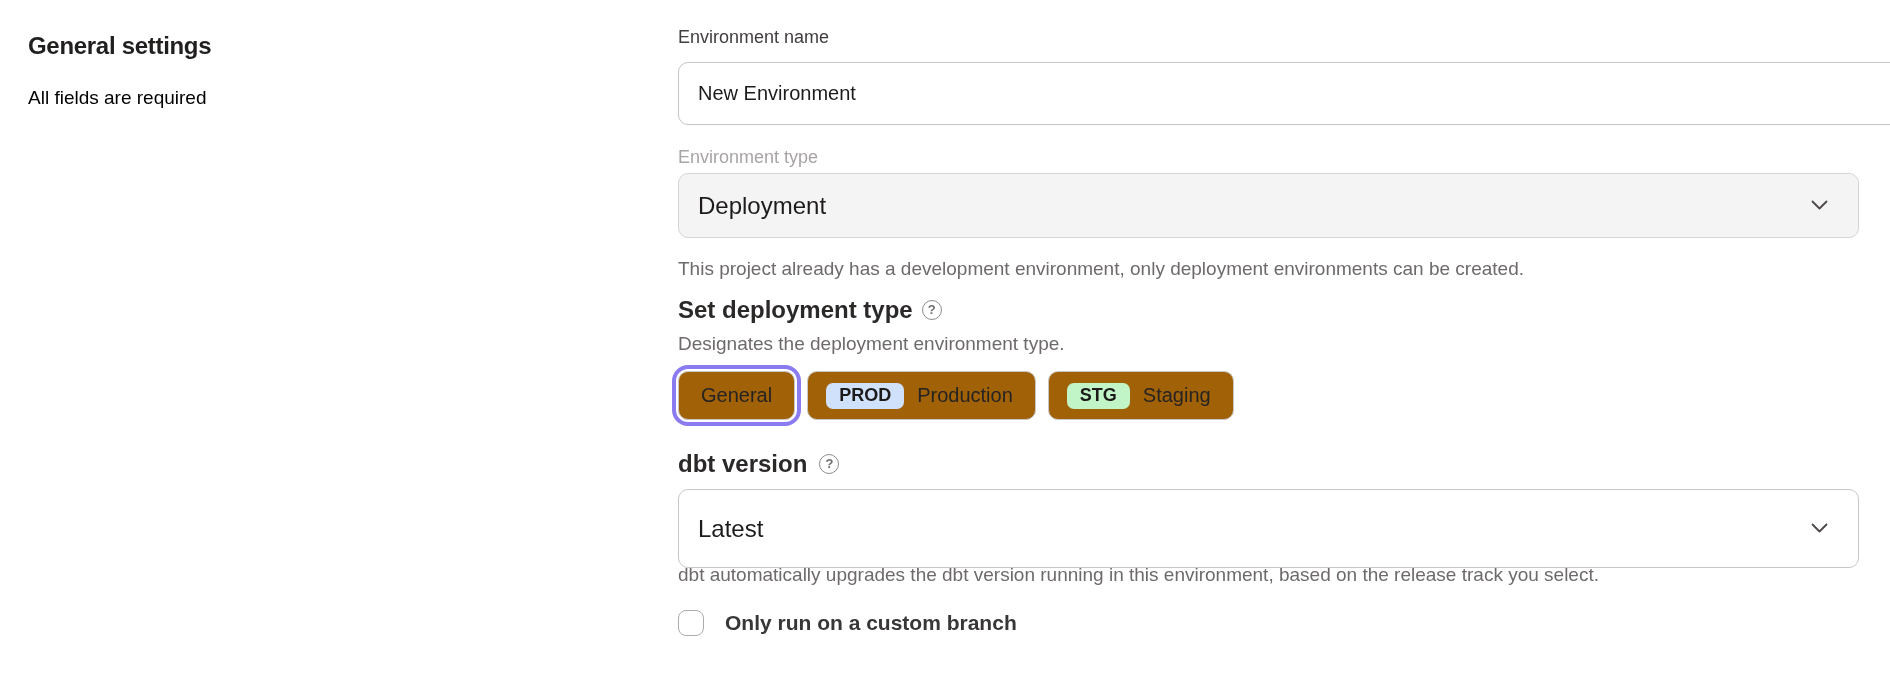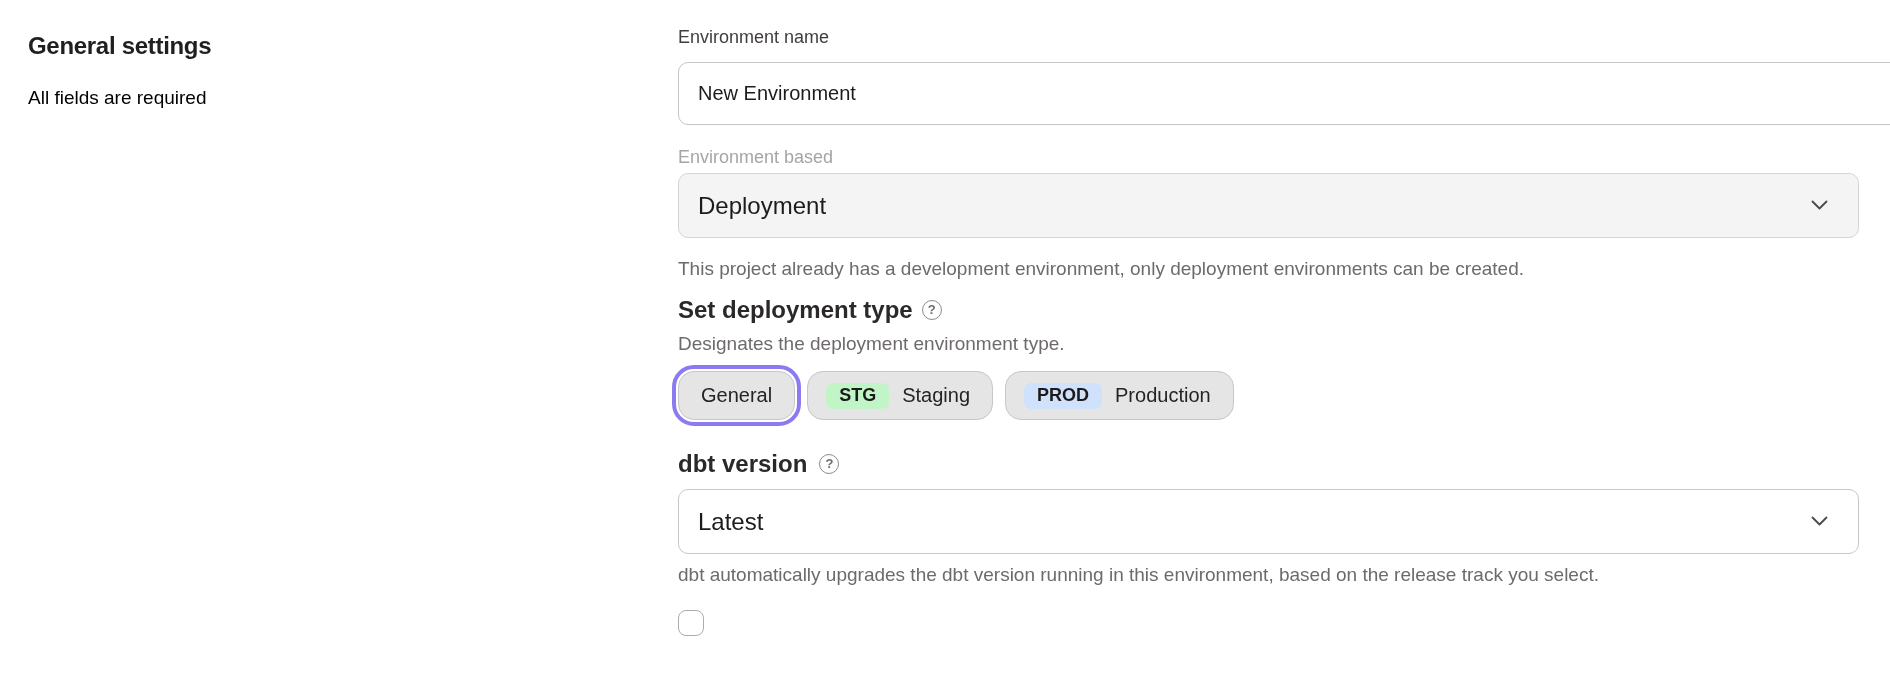--- a/index.html
+++ b/index.html
@@ -107,23 +107,23 @@
   .chevron { display: inline-flex; align-items: center; }
 
   
   .type-buttons { display: flex; gap: 12px; align-items: center; }
   .type-btn {
     height: 49px;
     display: inline-flex;
     align-items: center;
     gap: 13px;
     padding: 0 22px;
-    background: #e5e5e5;
+    background: #a16207;
     border: 1px solid #c9c6c7;
-    border-radius: 16px;
+    border-radius: 10px;
     font-size: 20px;
     font-weight: 500;
     color: #262323;
     cursor: pointer;
   }
   .type-btn.selected {
     outline: 4px solid #8a7cf0;
     outline-offset: 2px;
   }
   .type-btn .badge {
@@ -162,40 +162,40 @@
   
   .r-env-name-label   { top: 26px; }
   .r-env-name-input   { top: 62px; }
   .r-env-type-label   { top: 146px; }
   .r-env-type-select  { top: 173px; }
   .r-env-type-helper  { top: 257px; }
   .r-deploy-label     { top: 297px; }
   .r-deploy-helper    { top: 332px; }
   .r-type-buttons     { top: 371px; }
   .r-dbt-label        { top: 451px; gap: 12px; }
-  .r-dbt-select       { top: 489px; height: 65px; }
+  .r-dbt-select       { top: 489px; height: 79px; }
   .r-dbt-helper       { top: 563px; }
   .r-checkbox         { top: 610px; }
 </style>
 </head>
 <body>
 
 <div class="screen">
 
   <div class="page-head">
     <div class="page-title">General settings</div>
     <div class="page-subtitle">All fields are required</div>
   </div>
 
   <div class="form-col">
 
     <div class="field-label r-env-name-label">Environment name</div>
     <input class="text-input r-env-name-input" type="text" value="New Environment" style="">
 
-    <div class="field-label disabled r-env-type-label">Environment based</div>
+    <div class="field-label disabled r-env-type-label">Environment type</div>
     <div class="select-box disabled r-env-type-select">
       <span class="select-value">Deployment</span>
       <span class="chevron">
         <svg width="17" height="11" viewBox="0 0 17 11">
           <polyline points="1.5,1.5 8.5,8.5 15.5,1.5" fill="none" stroke="#4c4848" stroke-width="1.8" stroke-linecap="round" stroke-linejoin="round"></polyline>
         </svg>
       </span>
     </div>
     <div class="helper-text r-env-type-helper">This project already has a development environment, only deployment environments can be created.</div>
 
@@ -203,41 +203,42 @@
       <span class="section-label">Set deployment type</span>
       <span class="help-icon">?</span>
     </div>
     <div class="helper-text r-deploy-helper">Designates the deployment environment type.</div>
 
     <div class="type-buttons r-type-buttons">
       <button class="type-btn selected">
         <span>General</span>
       </button>
       <button class="type-btn">
+        <span class="badge prod">PROD</span>
+        <span>Production</span>
+      </button>
+      <button class="type-btn">
         <span class="badge stg">STG</span>
         <span>Staging</span>
-      </button>
-      <button class="type-btn">
-        <span class="badge prod">PROD</span>
-        <span>Production</span>
       </button>
     </div>
 
     <div class="section-label-row r-dbt-label">
       <span class="section-label">dbt version</span>
       <span class="help-icon">?</span>
     </div>
     <div class="select-box r-dbt-select">
       <span class="select-value">Latest</span>
       <span class="chevron">
         <svg width="17" height="11" viewBox="0 0 17 11">
           <polyline points="1.5,1.5 8.5,8.5 15.5,1.5" fill="none" stroke="#4c4848" stroke-width="1.8" stroke-linecap="round" stroke-linejoin="round"></polyline>
         </svg>
       </span>
     </div>
     <div class="helper-text r-dbt-helper">dbt automatically upgrades the dbt version running in this environment, based on the release track you select.</div>
 
     <div class="checkbox-row r-checkbox">
       <span class="checkbox" role="checkbox" aria-checked="false"></span>
+      <span class="checkbox-label">Only run on a custom branch</span>
     </div>
 
   </div>
 </div>
 
 </body></html>

